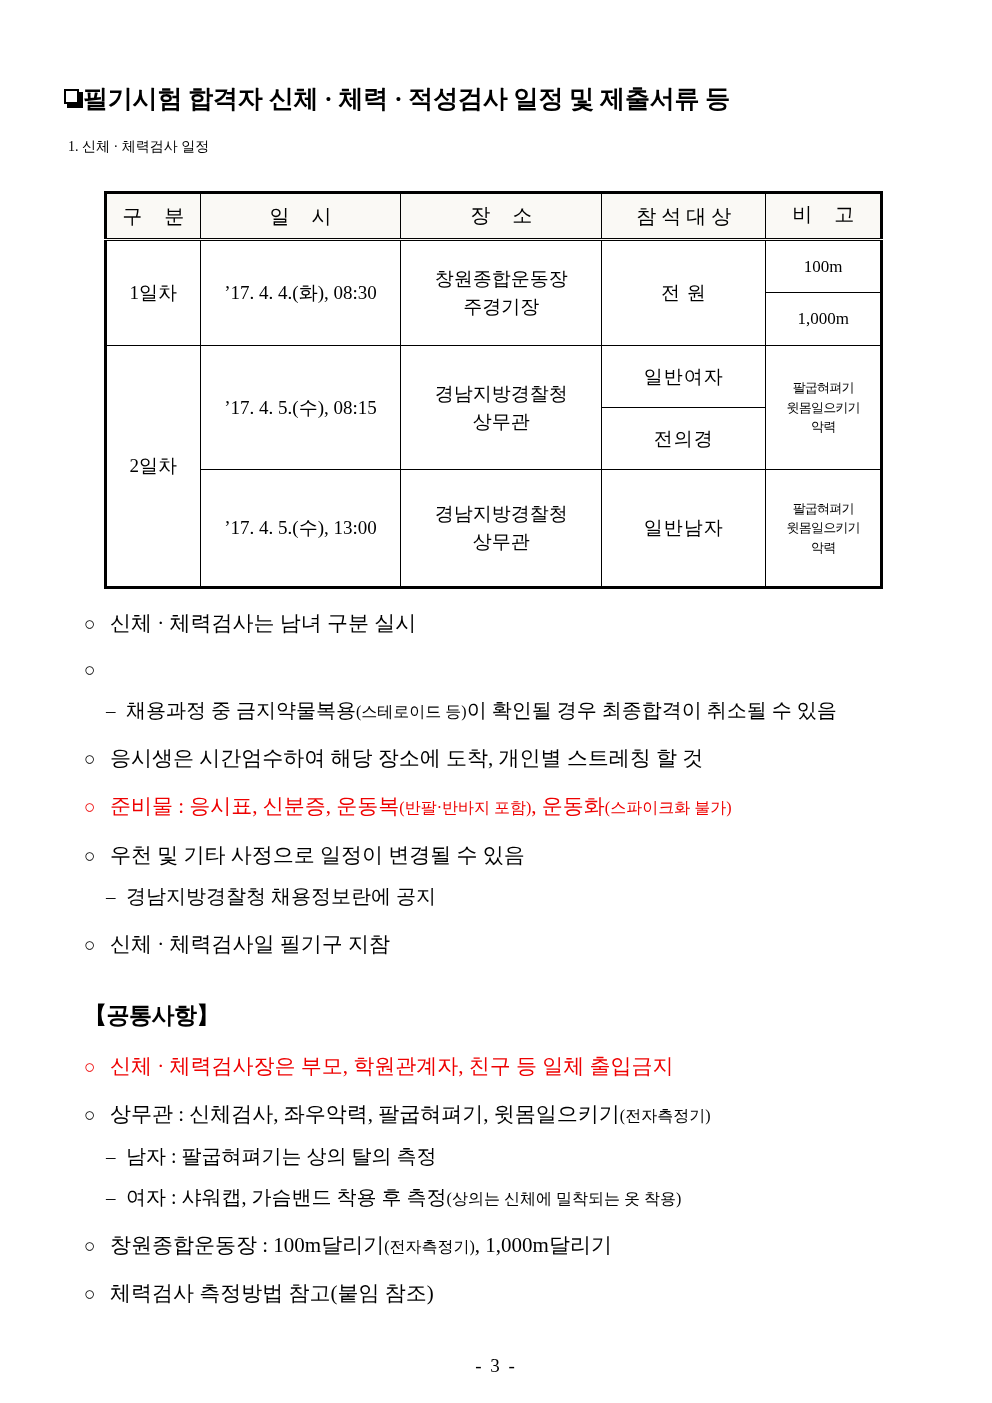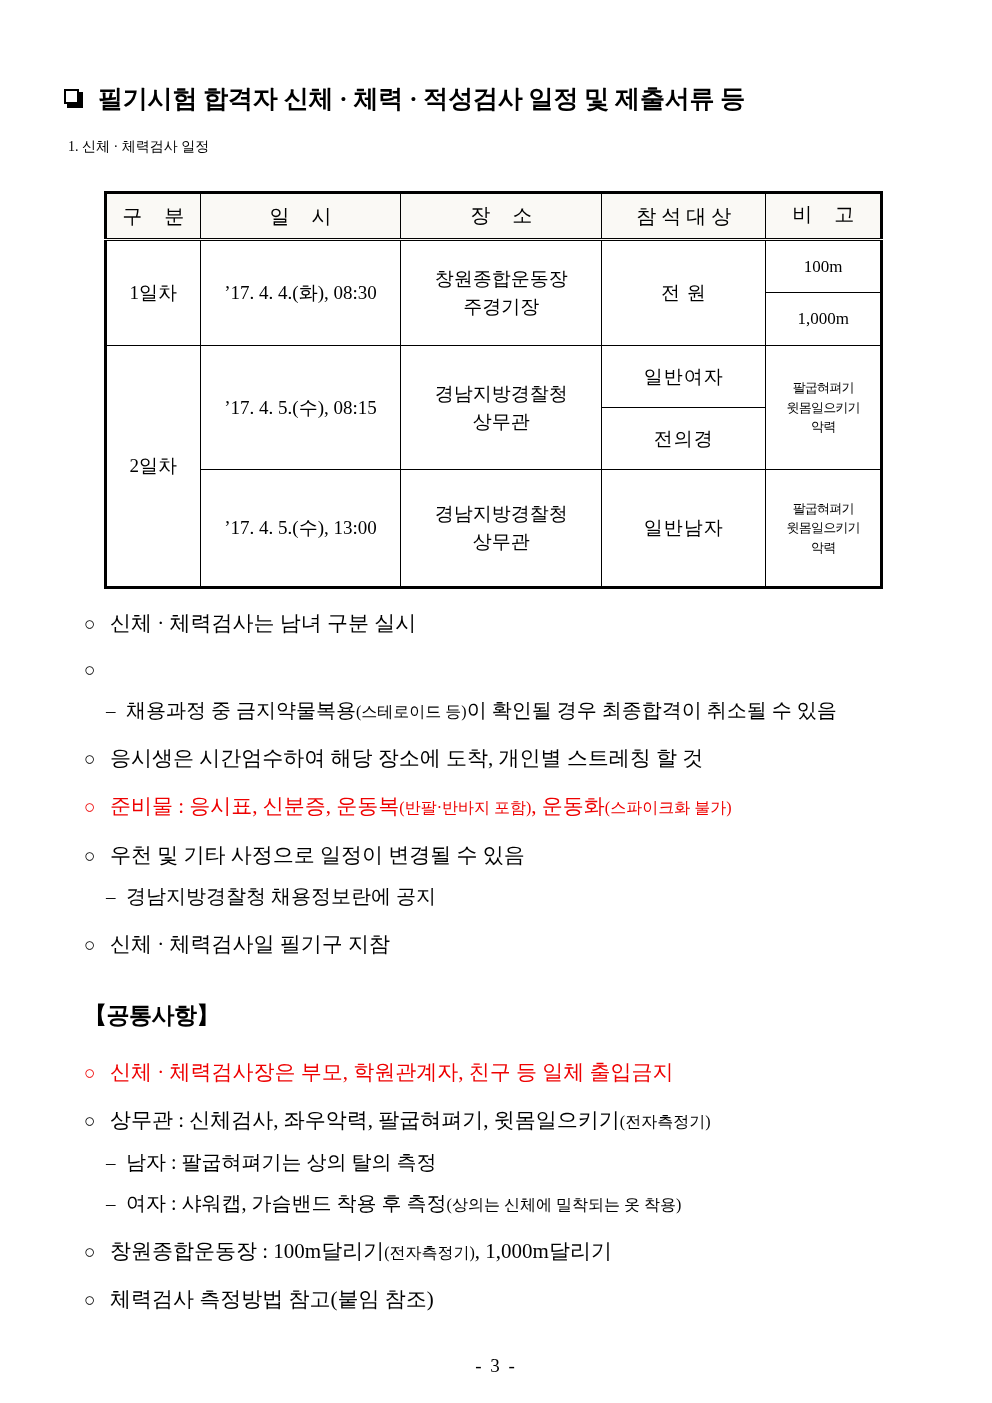--- a/index.html
+++ b/index.html
@@ -25,21 +25,21 @@
     padding: 0;
   }
 
   
   .title-row {
     position: absolute;
     left: 64px;
     top: 86px;
     display: flex;
     align-items: center;
-    gap: 15px;
+    gap: 0;
     white-space: nowrap;
     text-align: center;
   }
   .sq-bullet {
     display: inline-block;
     position: relative;
     width: 19px;
     height: 19px;
     flex: 0 0 auto;
   }
@@ -177,21 +177,21 @@
     font-size: 16px;
   }
   .red { color: #ee0000; }
   .red .mark { color: #ee0000; }
 
   
   .common-head {
     font-size: 23px;
     font-weight: bold;
     letter-spacing: -0.5px;
-    margin-bottom: 28px;
+    margin-bottom: 22px;
     white-space: nowrap;
   }
 
   
   .footer {
     position: absolute;
     left: 0;
     top: 1355px;
     width: 992px;
     text-align: center;

